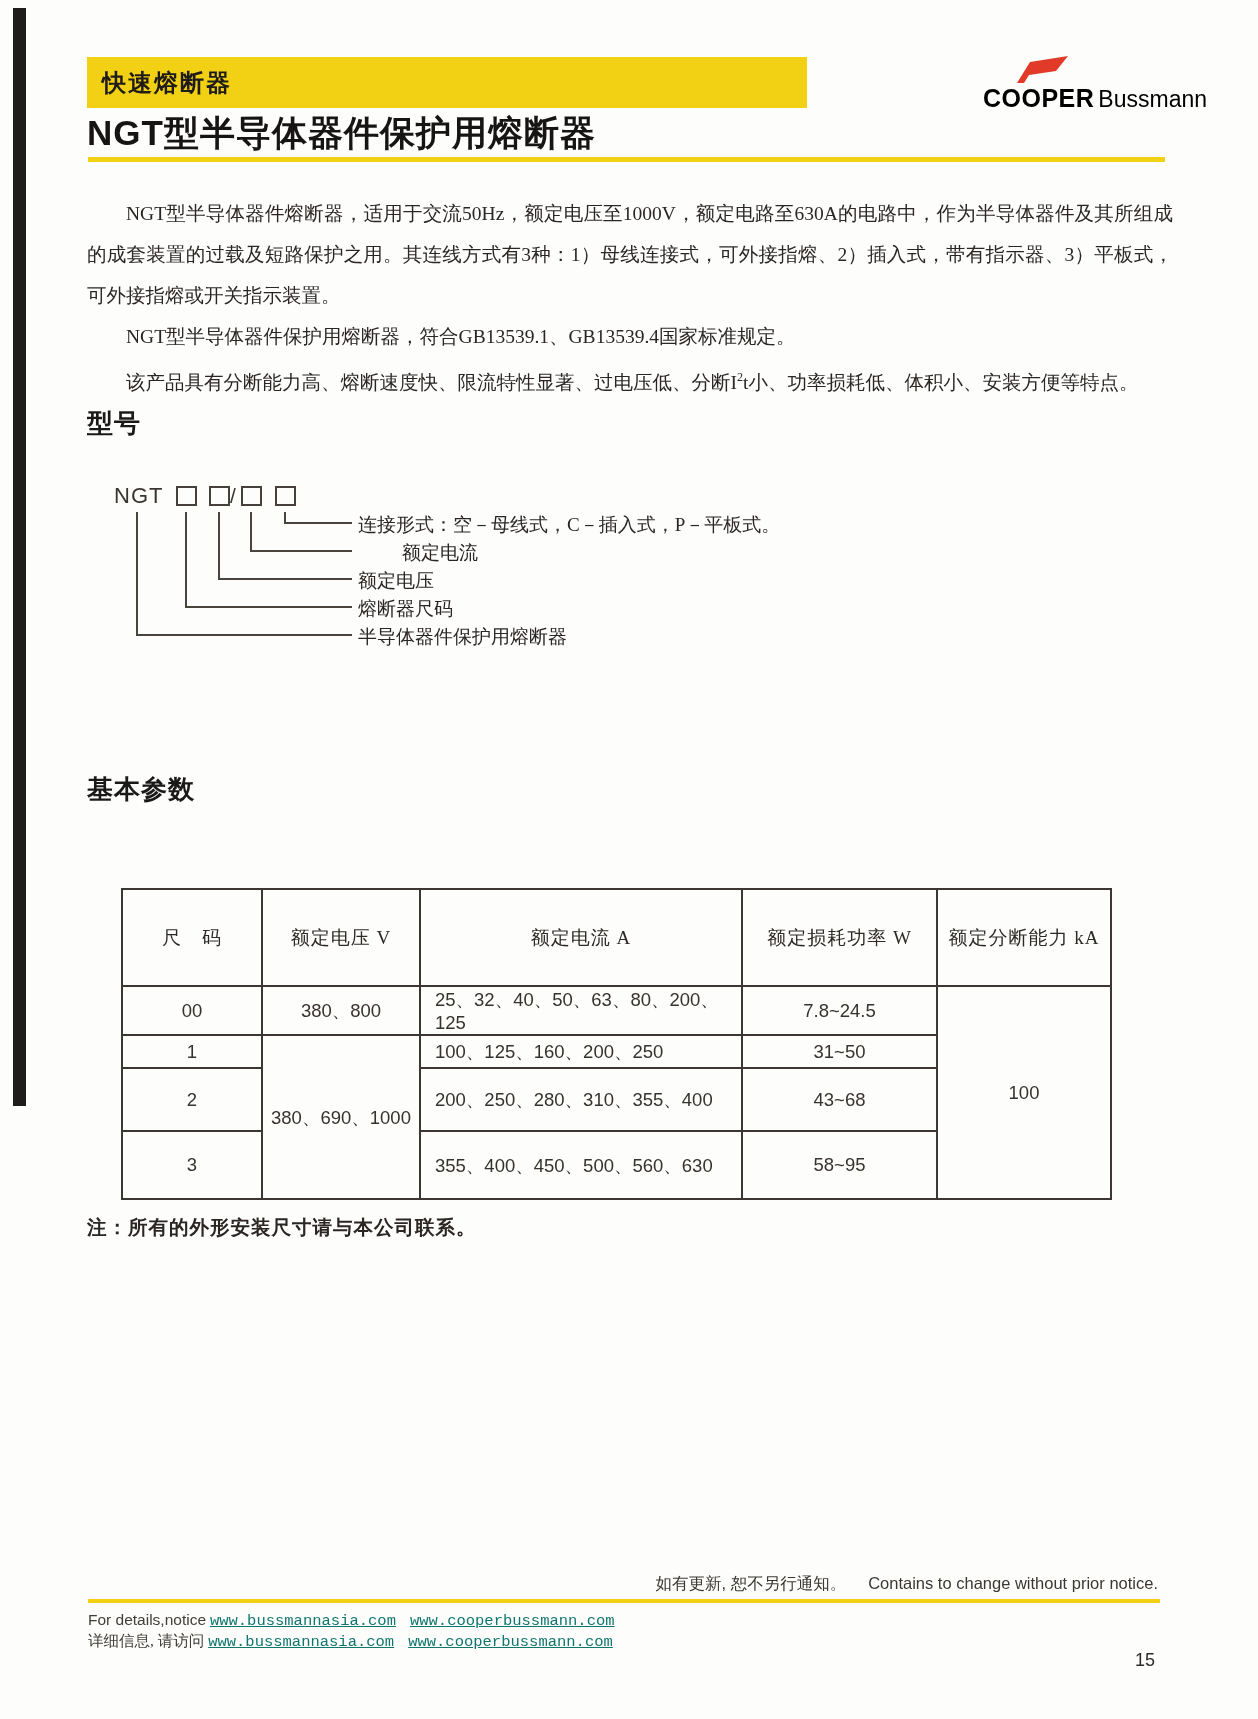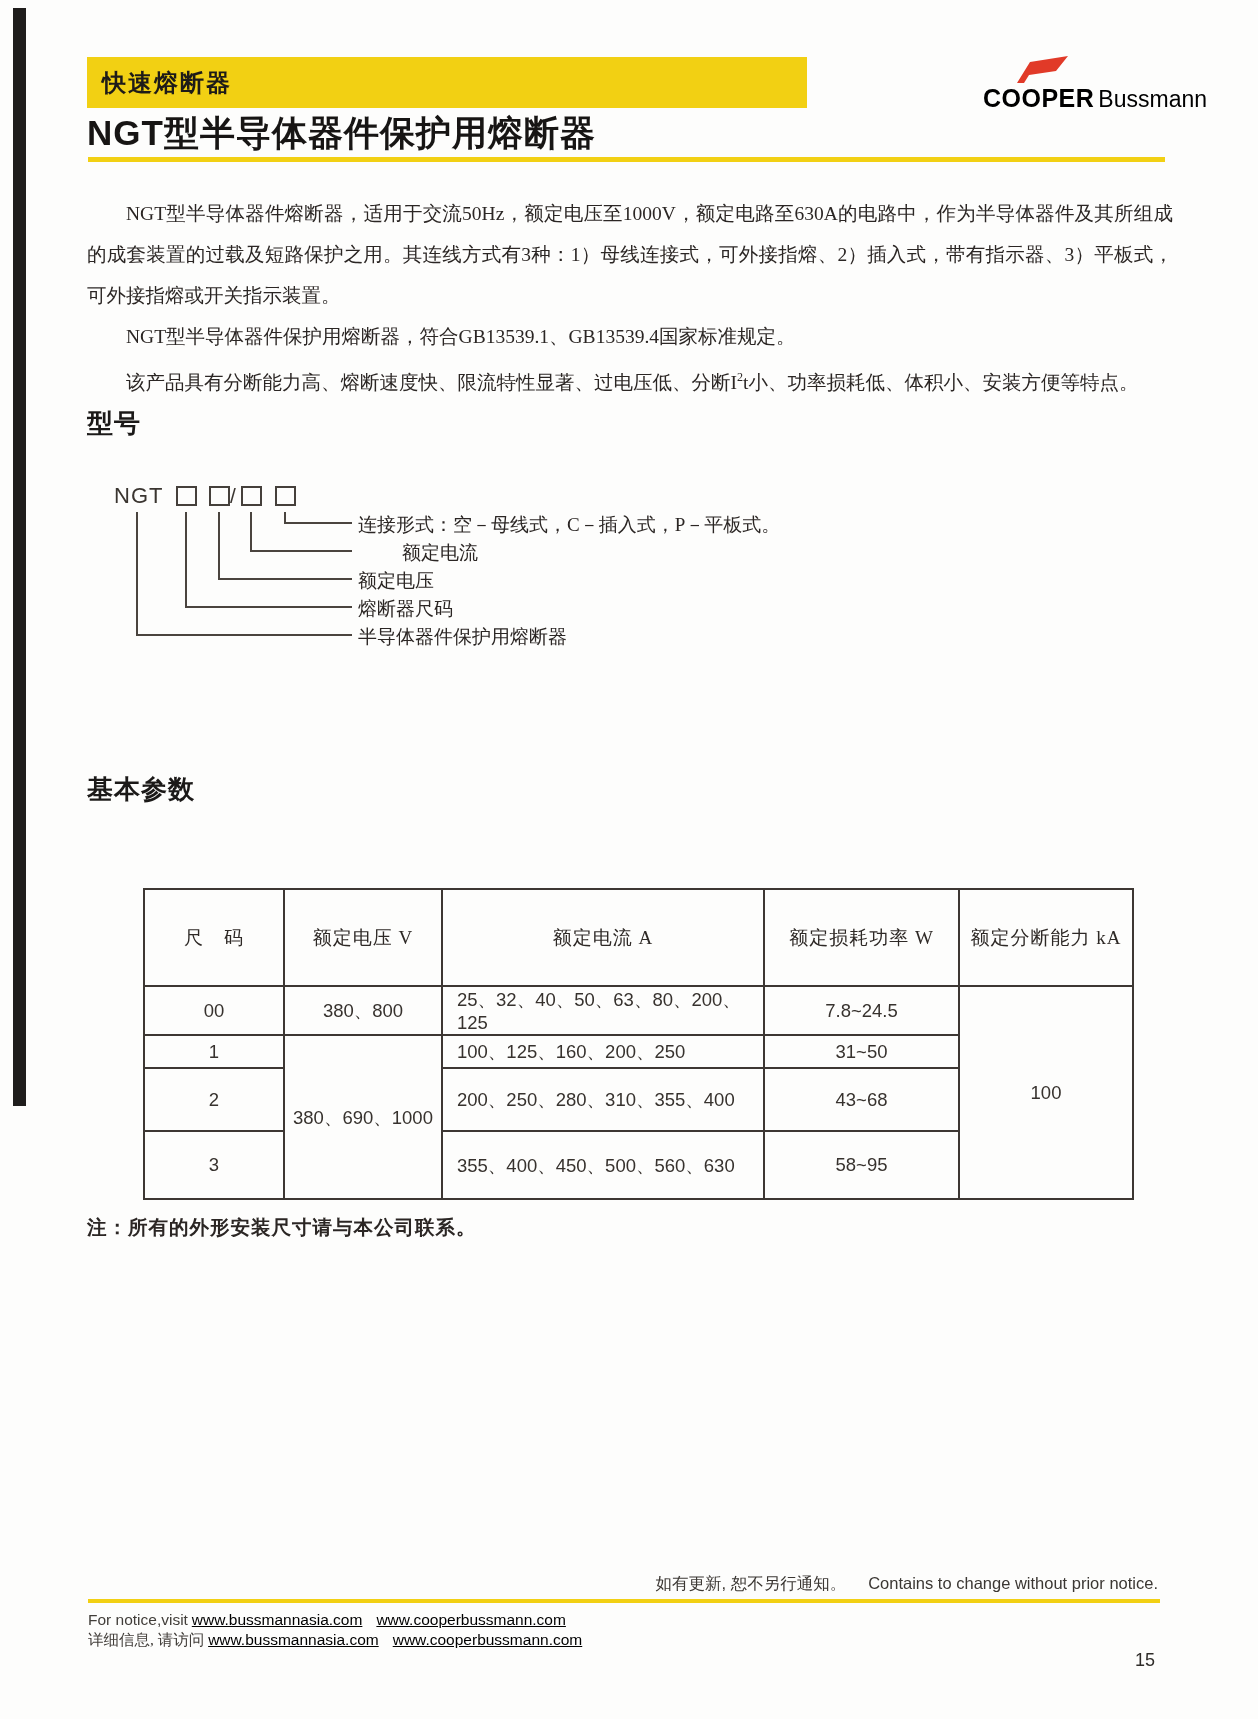--- a/index.html
+++ b/index.html
@@ -32,36 +32,36 @@
   .model-prefix { position:absolute; left:114px; top:483px; font-family:"Liberation Sans", sans-serif; font-size:22px; color:#3a3530; letter-spacing:1px; }
   .mbox { position:absolute; top:486px; width:21px; height:20px; border:2px solid #45403b; background:transparent; }
   .model-slash { position:absolute; left:230px; top:484px; font-family:"Liberation Sans", sans-serif; font-size:21px; color:#3a3530; }
 
   .vline { position:absolute; width:2px; background:#4a443f; }
   .hline { position:absolute; height:2px; background:#4a443f; }
   .model-label { position:absolute; left:358px; font-size:19px; color:#2b2624; white-space:nowrap; }
 
   .table-title { position:absolute; left:133px; top:843px; width:989px; text-align:center; font-size:19px; color:#332e2a; letter-spacing:2px; }
 
-  .params-table { position:absolute; left:143px; top:888px; width:989px; border-collapse:collapse; table-layout:fixed; }
+  .params-table { position:absolute; left:121px; top:888px; width:989px; border-collapse:collapse; table-layout:fixed; }
   .params-table th, .params-table td { border:2px solid #3d3733; text-align:center; font-size:19px; color:#2e2926; padding:0 6px; }
   .params-table th { font-weight:normal; letter-spacing:1px; }
   .params-table td { font-family:"Liberation Sans", sans-serif; font-size:18.5px; color:#37322e; }
   .params-table td.cur { text-align:left; padding-left:14px; }
   tr.hdr { height:97px; } tr.r0 { height:47px; } tr.r1 { height:33px; } tr.r2 { height:63px; } tr.r3 { height:68px; }
 
   .note { position:absolute; left:87px; top:1214px; font-size:19.5px; font-weight:bold; color:#2b2624; letter-spacing:1px; }
 
   .update-notice { position:absolute; left:400px; top:1573px; width:758px; text-align:right; font-family:"Liberation Sans", sans-serif; font-size:16.5px; color:#3b3733; }
   .update-notice .zh { margin-right:22px; }
   .footer-rule { position:absolute; left:88px; top:1599px; width:1072px; height:4px; }
 
   .footer-links { position:absolute; left:88px; top:1610px; font-size:15.5px; color:#413d39; line-height:20px; }
   .footer-links .en { font-family:"Liberation Sans", sans-serif; }
-  .footer-links a { color:#000000; text-decoration:underline; font-family:Liberation Sans, sans-serif; margin-right:14px; }
+  .footer-links a { color:#0f766e; text-decoration:underline; font-family:Liberation Mono, monospace; margin-right:14px; }
   .page-number { position:absolute; left:1135px; top:1650px; font-family:"Liberation Sans", sans-serif; font-size:18px; color:#2f2c29; }
 </style>
 </head>
 <body>
 
 <div class="page">
 
   <div class="left-bar"></div>
 
   <div class="banner" style="background:#F2D013;">
@@ -161,21 +161,21 @@
 
   <div class="note">注：所有的外形安装尺寸请与本公司联系。</div>
 
   <div class="update-notice">
     <span class="zh">如有更新, 恕不另行通知。</span><span class="en">Contains to change without prior notice.</span>
   </div>
   <div class="footer-rule" style="background:#F2D013;"></div>
 
   <div class="footer-links">
     <div>
-      <span class="en">For notice,visit</span>
+      <span class="en">For details,notice</span>
       <a href="#">www.bussmannasia.com</a><a href="#">www.cooperbussmann.com</a>
     </div>
     <div>
       <span>详细信息, 请访问</span>
       <a href="#">www.bussmannasia.com</a><a href="#">www.cooperbussmann.com</a>
     </div>
   </div>
 
   <div class="page-number">15</div>
 

